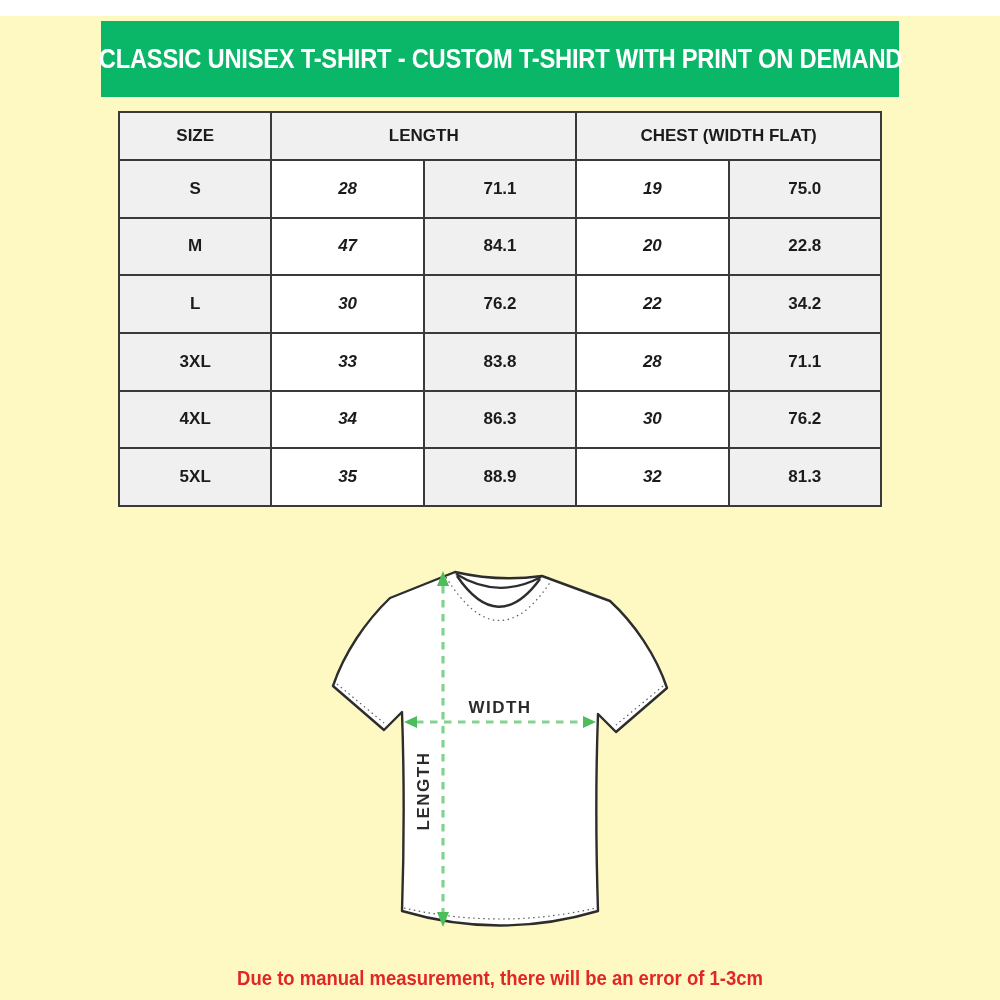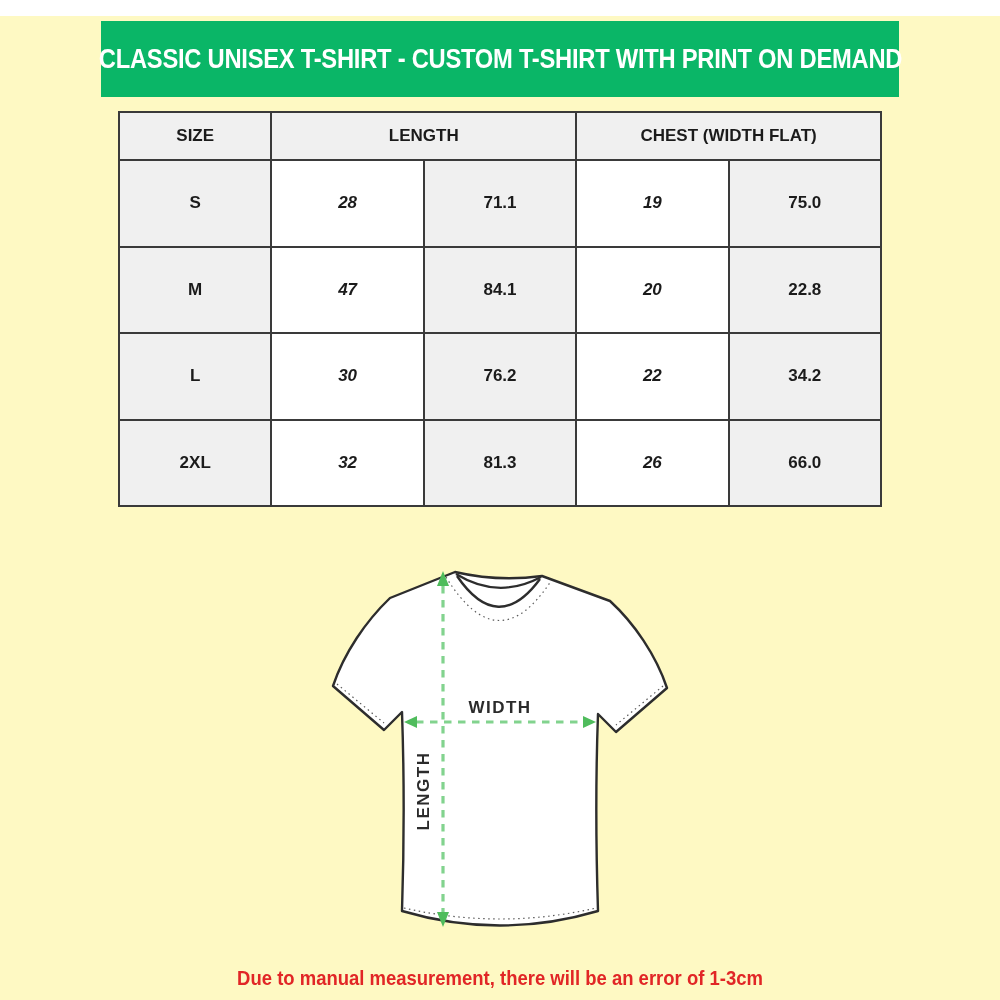--- a/index.html
+++ b/index.html
@@ -73,25 +73,39 @@
         <td class="cell-gray">22.8</td>
       </tr>
       <tr>
         <td class="cell-gray">L</td>
         <td class="cell-white">30</td>
         <td class="cell-gray">76.2</td>
         <td class="cell-white">22</td>
         <td class="cell-gray">34.2</td>
       </tr>
       <tr>
-        <td class="cell-gray">2XL</td>
+        <td class="cell-gray">3XL</td>
+        <td class="cell-white">33</td>
+        <td class="cell-gray">83.8</td>
+        <td class="cell-white">28</td>
+        <td class="cell-gray">71.1</td>
+      </tr>
+      <tr>
+        <td class="cell-gray">4XL</td>
+        <td class="cell-white">34</td>
+        <td class="cell-gray">86.3</td>
+        <td class="cell-white">30</td>
+        <td class="cell-gray">76.2</td>
+      </tr>
+      <tr>
+        <td class="cell-gray">5XL</td>
+        <td class="cell-white">35</td>
+        <td class="cell-gray">88.9</td>
         <td class="cell-white">32</td>
         <td class="cell-gray">81.3</td>
-        <td class="cell-white">26</td>
-        <td class="cell-gray">66.0</td>
       </tr>
     </tbody>
   </table>
 
   <svg class="tshirt-svg" viewBox="0 0 360 374">
 
     <path d="M135,8 L70,34 C46,57 24,89 13,122 L64,166 L82,148
          C84,205 84,285 82,347 Q180,376 278,347 C276,285 276,205 278,150
          L296,168 L347,124 C336,91 314,59 290,37 L222,12 Q178,18 135,8 Z" fill="#ffffff" stroke="#2d2d2d" stroke-width="2.4" stroke-linejoin="round"></path>
 

